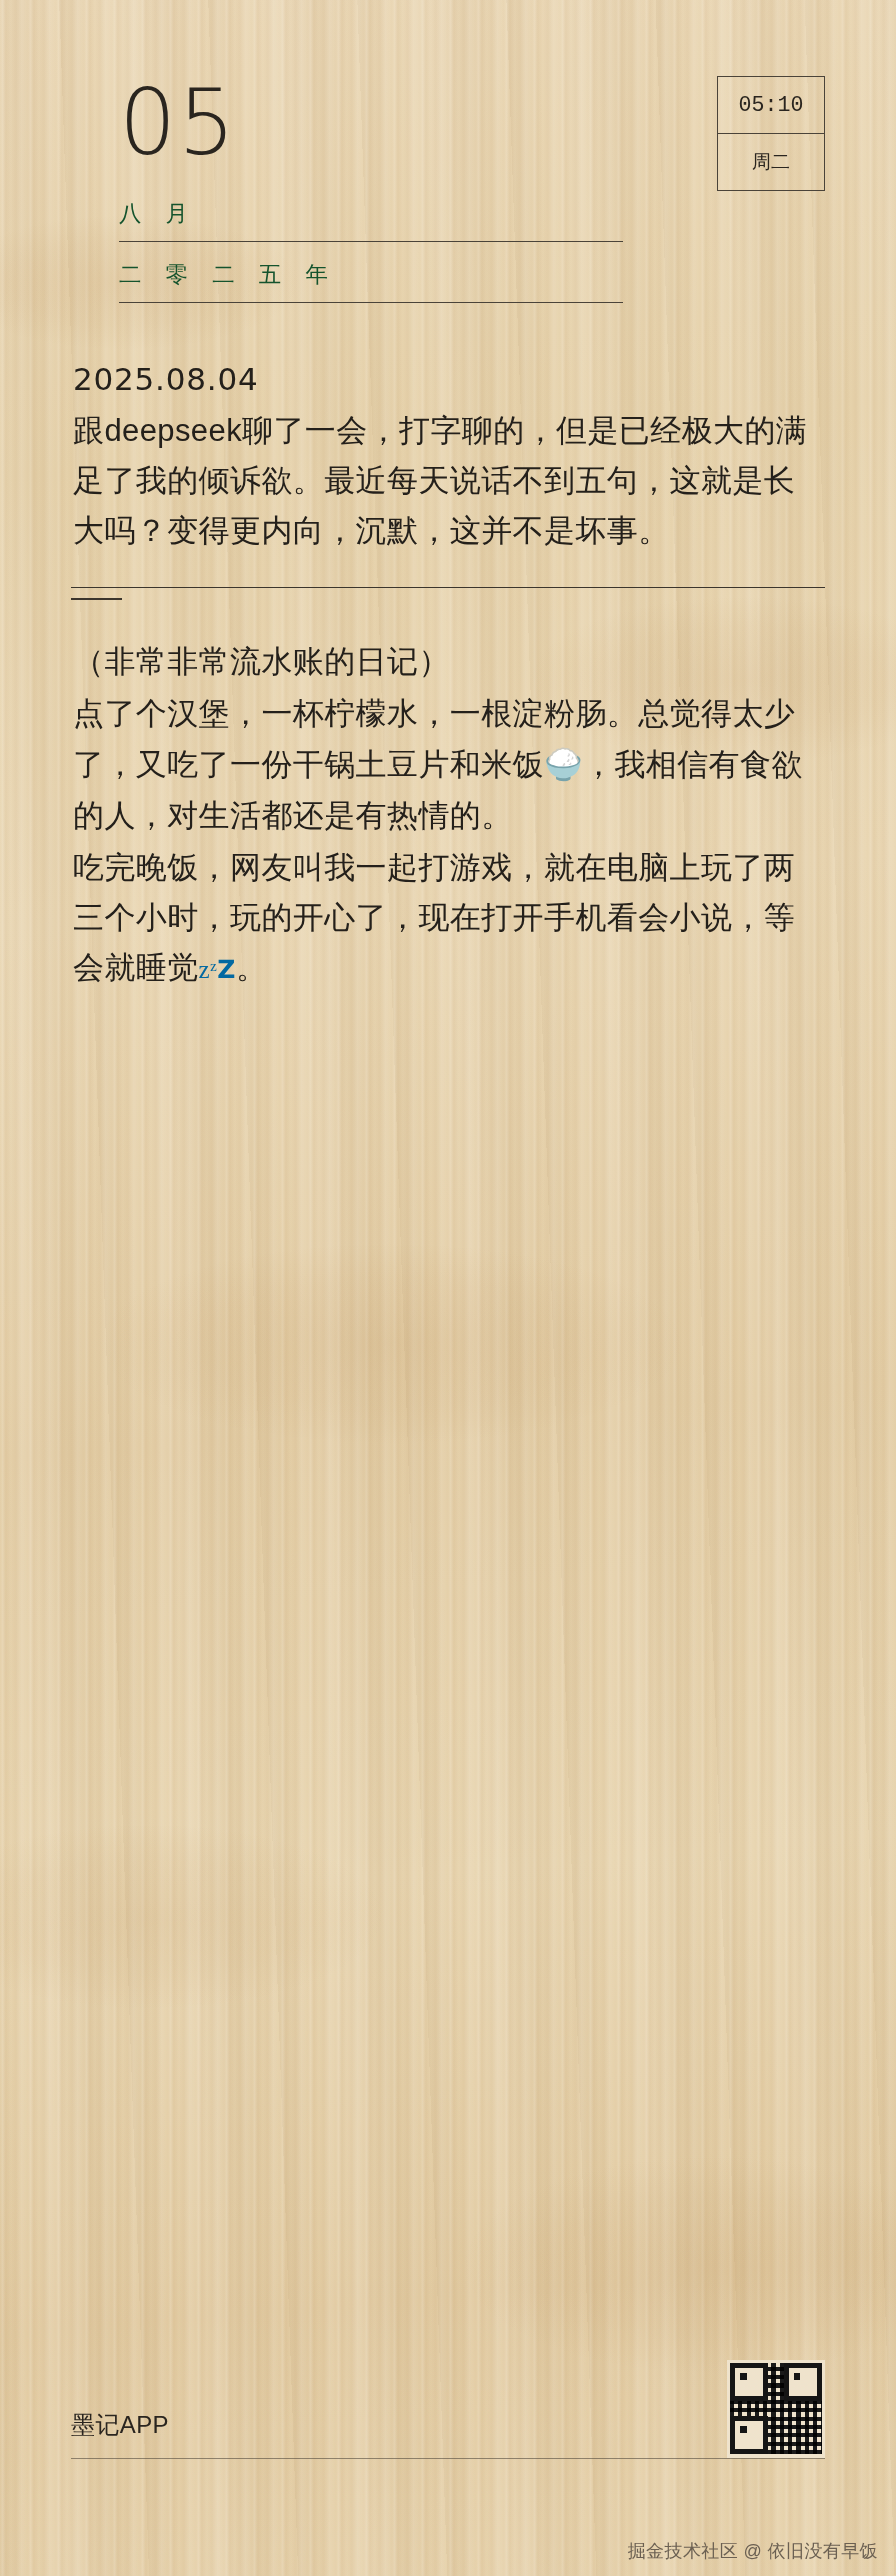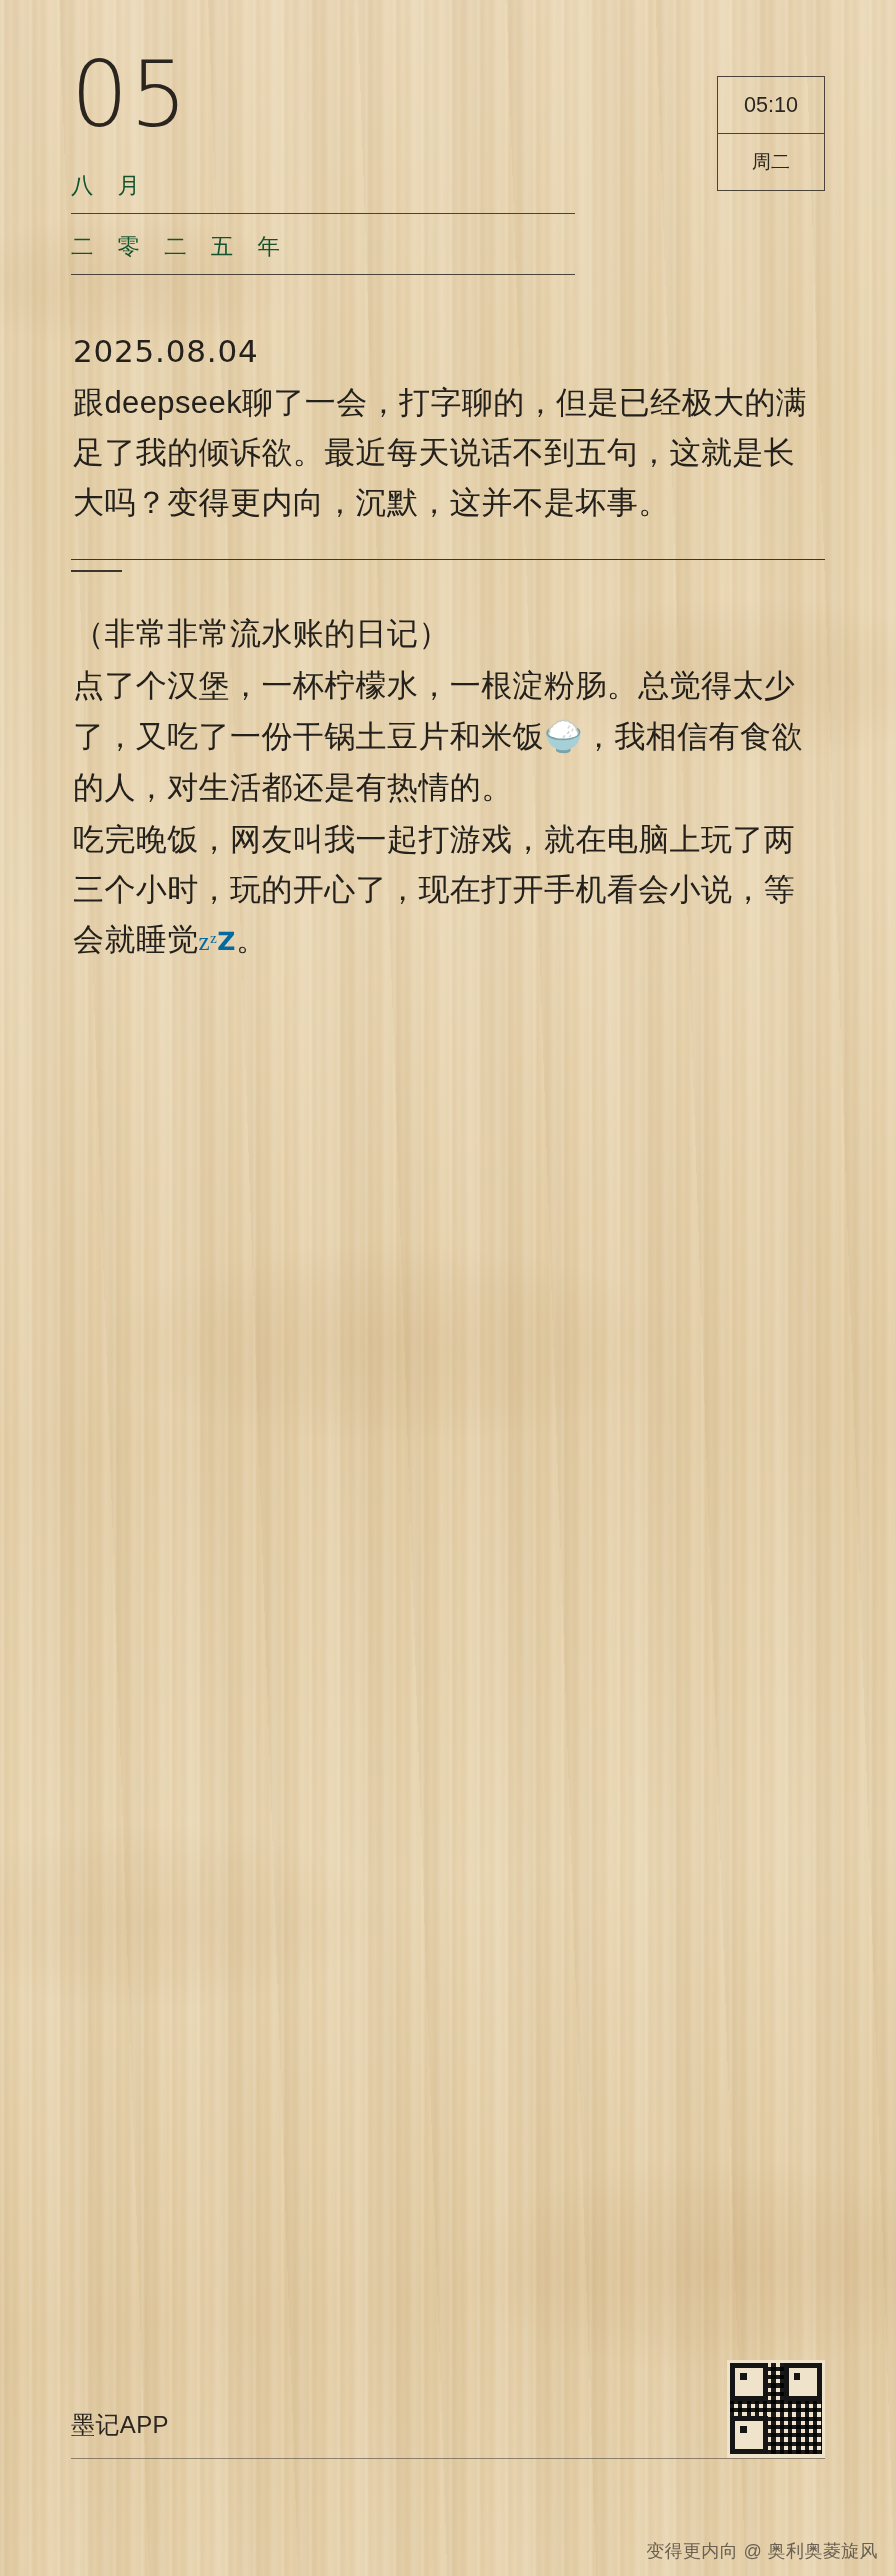--- a/index.html
+++ b/index.html
@@ -47,21 +47,22 @@
   .content {
     position: relative;
     z-index: 2;
     padding: 0 71px;
     color: #25211c;
   }
 
   
   .header {
     position: relative;
-    padding-top: 50px;
+    padding-top: 78px;
+    margin-left: 48px;
   }
   .big-day {
     font-size: 90px;
     line-height: 1;
     font-weight: 300;
     letter-spacing: 1.7px;
     color: #2a251f;
     font-family: "DejaVu Sans", sans-serif;
   }
   .meta {
@@ -92,21 +93,21 @@
     display: flex;
     flex-direction: column;
   }
   .time-box .t {
     flex: 1;
     display: flex;
     align-items: center;
     justify-content: center;
     font-size: 21.6px;
     color: #2a251f;
-    font-family: Liberation Sans, sans-serif;
+    font-family: Liberation Mono, monospace;
   }
   .time-box .divider {
     height: 0.8px;
     background: #4a4339;
   }
   .time-box .d {
     flex: 1;
     display: flex;
     align-items: center;
     justify-content: center;
@@ -281,14 +282,14 @@
           </div>
         <div class="qr-eye bl">
             <i></i>
           </div>
       </div>
     </div>
   </div>
   <div class="footer-rule"></div>
 </div>
 
-<div class="watermark">变得更内向 @ 奥利奥菱旋风</div>
+<div class="watermark">掘金技术社区 @ 依旧没有早饭</div>
 
 
 </body></html>

